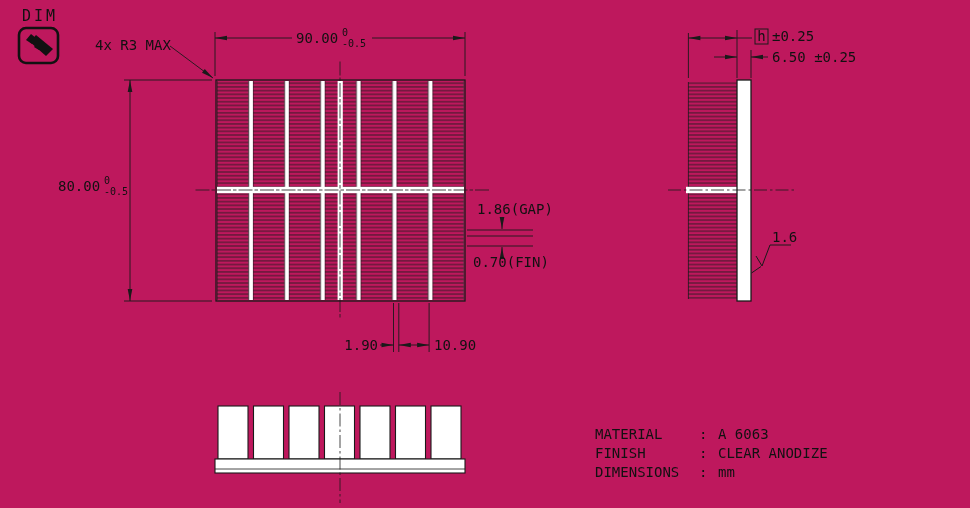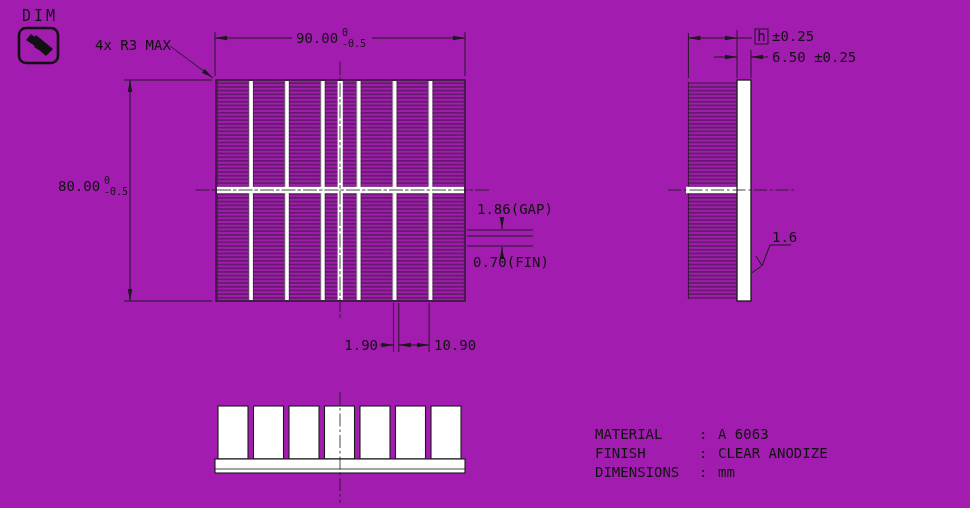--- a/index.html
+++ b/index.html
@@ -1,19 +1,19 @@
 <!DOCTYPE html>
 <html><head>
 <meta charset="utf-8">
 <style>
   html,body{margin:0;padding:0;background:#fff;}
   .canvas{
     position:relative;
     width:970px;height:508px;
-    background:#a21caf;
+    background:#be185d;
     font-family:"DejaVu Sans Mono", monospace;
     overflow:hidden;
   }
   svg{position:absolute;left:0;top:0;}
   svg text{fill:#111;font-family:"DejaVu Sans Mono", monospace;}
   .t14{font-size:14px;}
   .t10{font-size:10px;}
   .t15{font-size:15px;letter-spacing:3px;}
 </style>
 </head>

